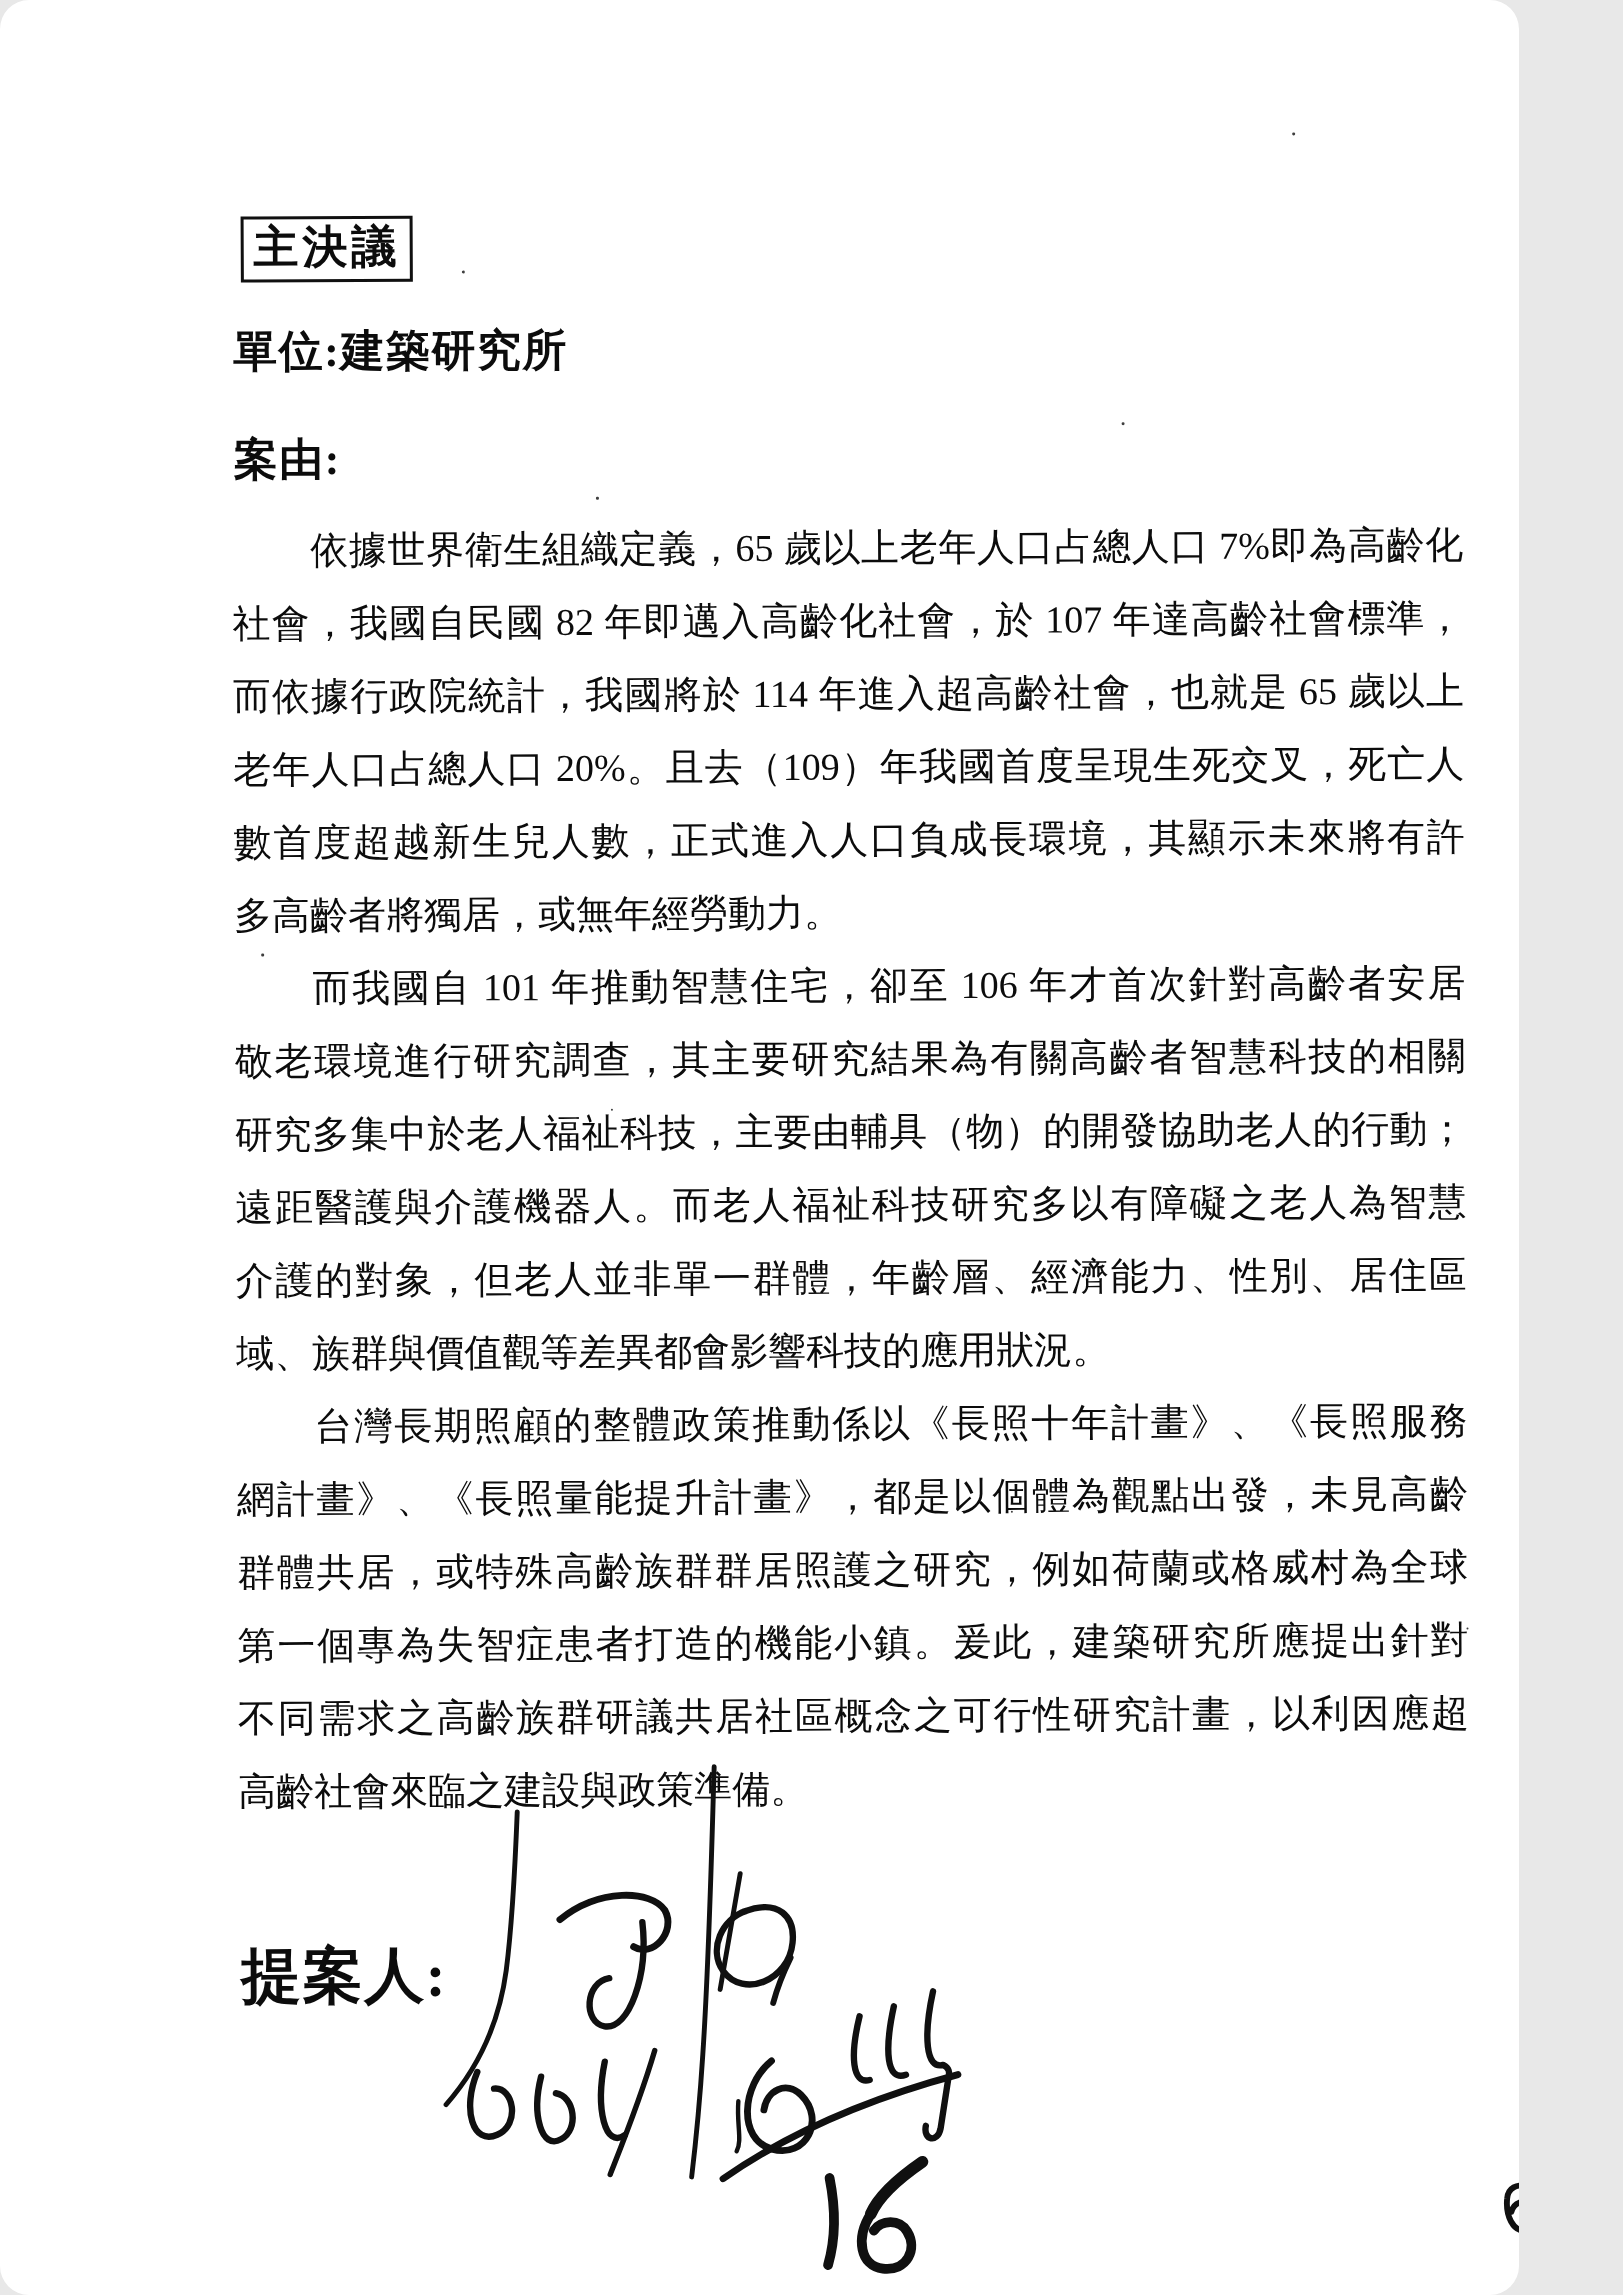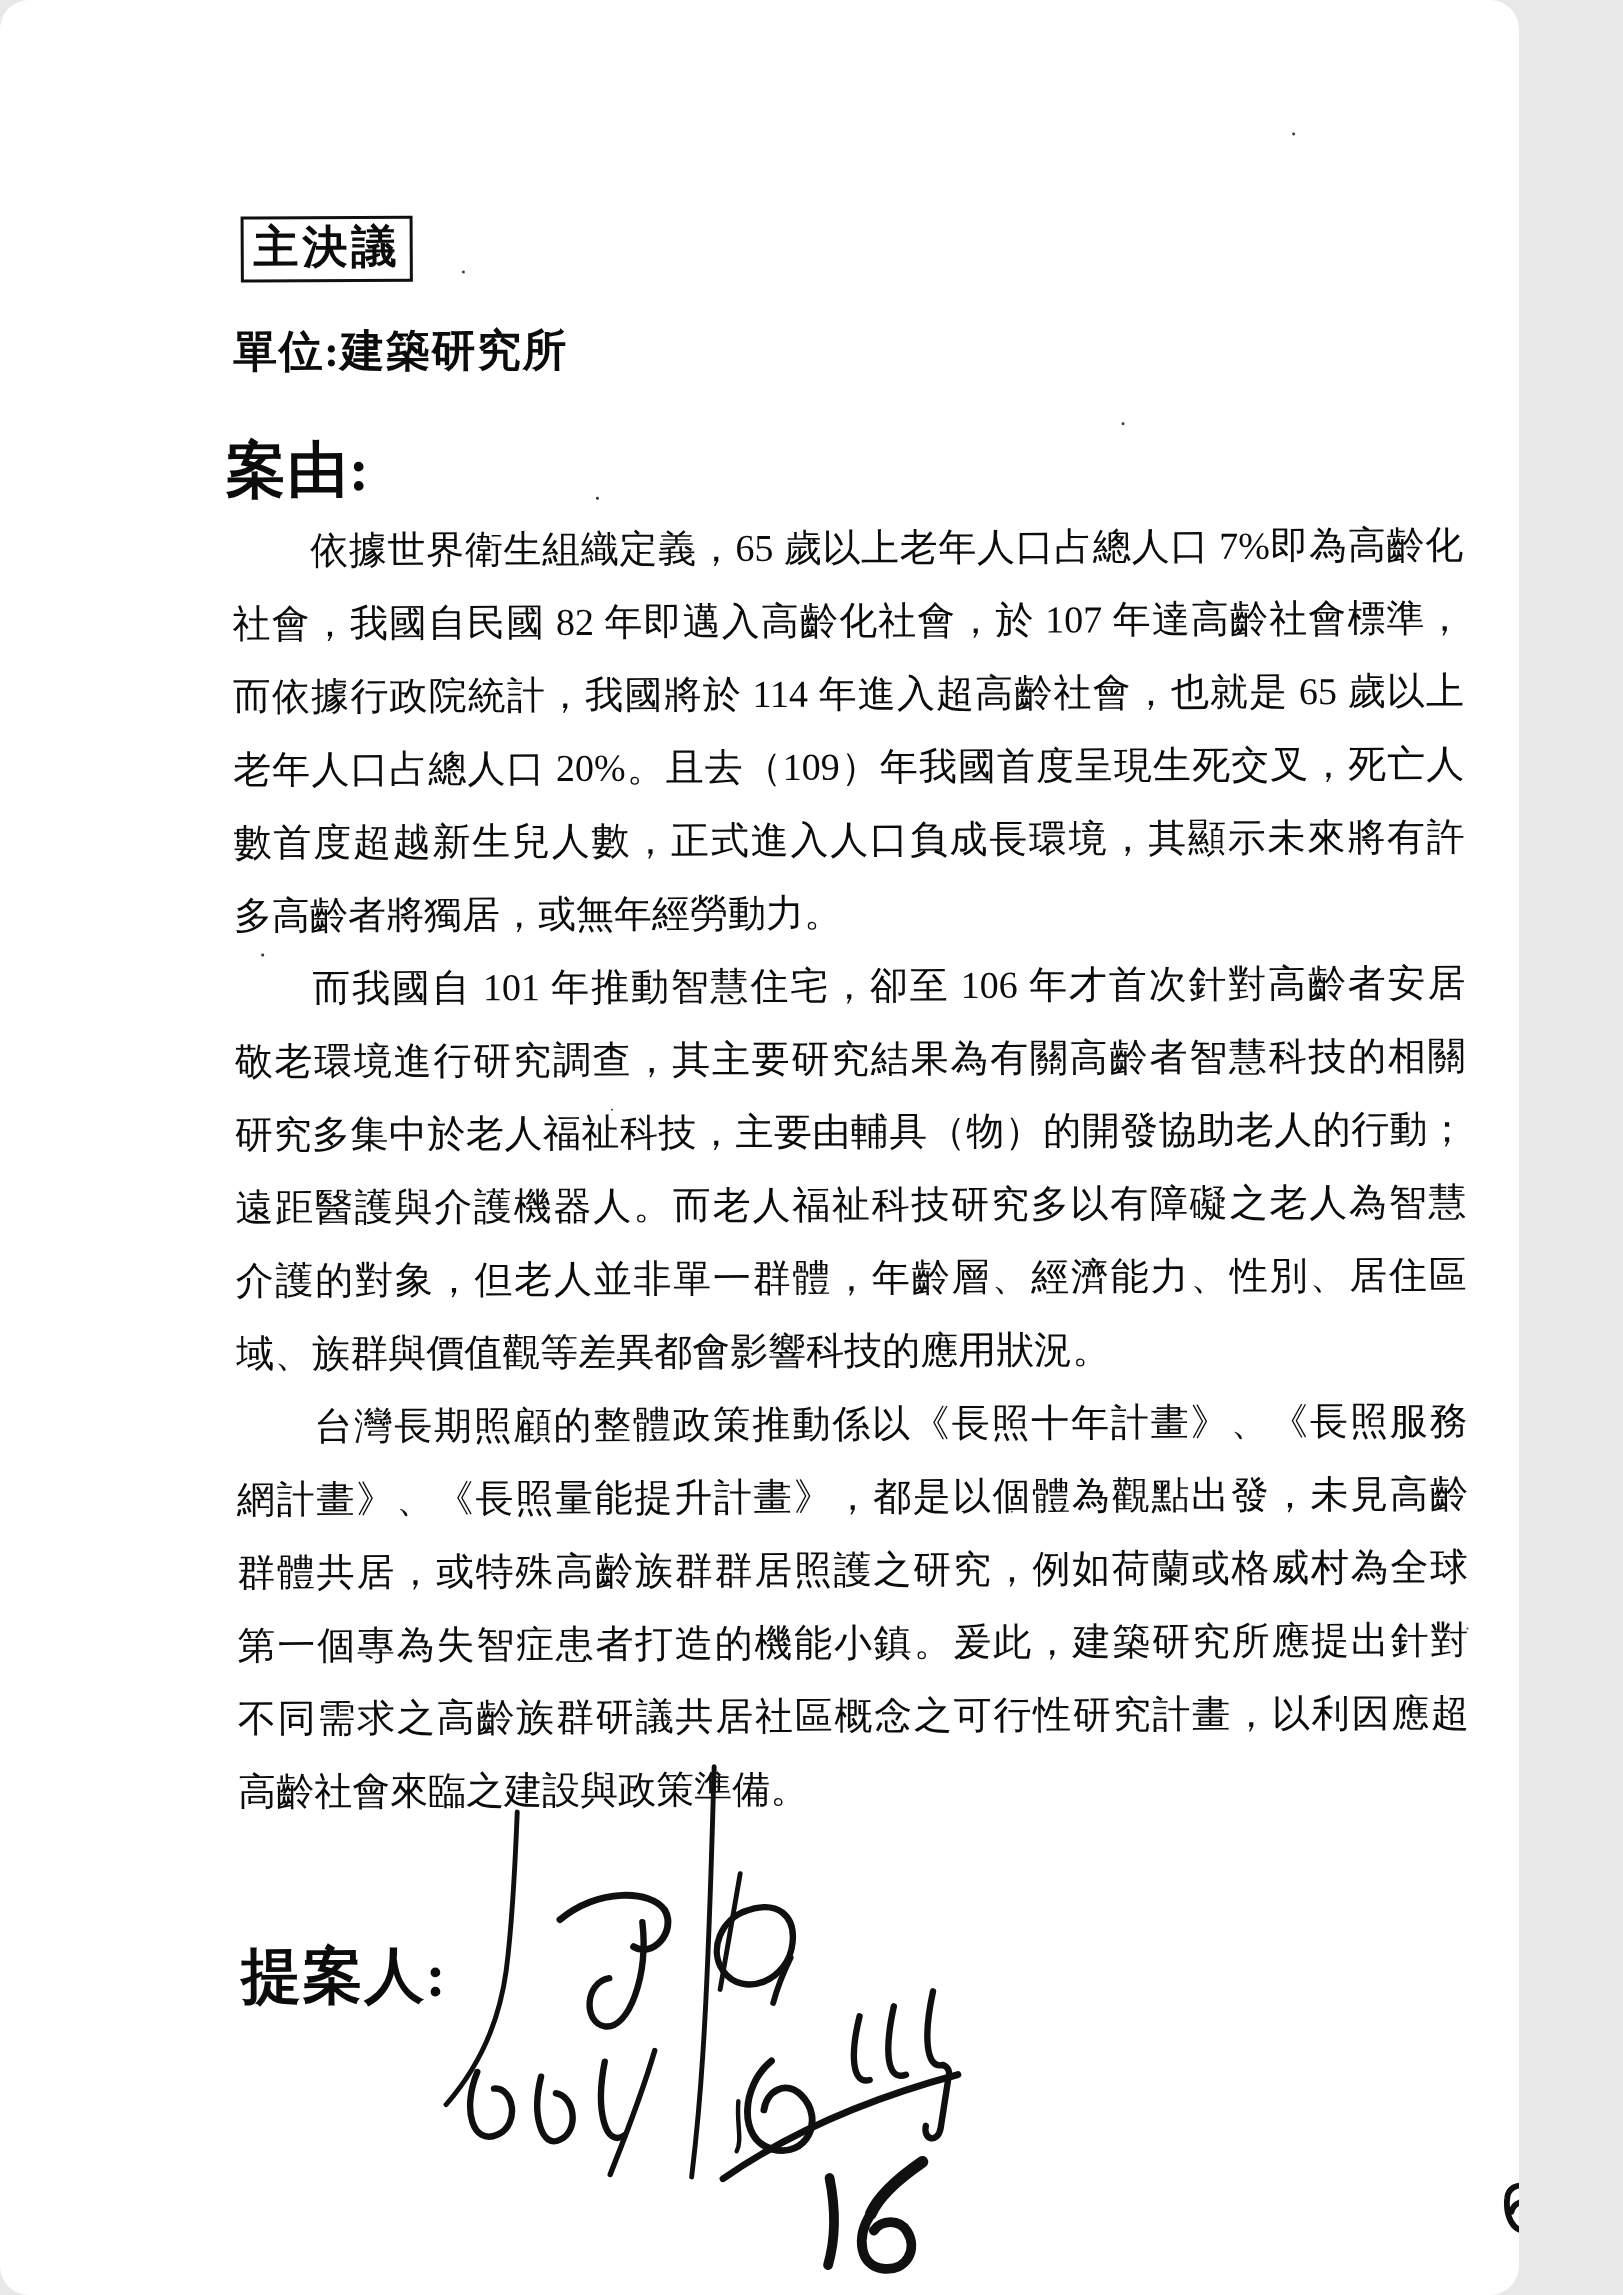--- a/index.html
+++ b/index.html
@@ -18,22 +18,22 @@
     position:absolute;left:244px;top:214px;
     border:3.4px solid #101010;
     padding:3.9px 9.8px 6.9px 9.8px;
     font-size:45px;font-weight:bold;line-height:1.1;letter-spacing:3.9px;
   }
   .unit-line{
     position:absolute;left:236px;top:320px;
     font-size:44px;font-weight:bold;letter-spacing:1.5px;white-space:nowrap;
   }
   .subject-line{
-    position:absolute;left:228px;top:428px;
-    font-size:60px;font-weight:bold;letter-spacing:1.5px;
+    position:absolute;left:236px;top:428px;
+    font-size:44px;font-weight:bold;letter-spacing:1.5px;
   }
   .textblock{
     position:absolute;left:234px;top:512px;width:1231px;
     font-size:38px;line-height:73px;
   }
   .bline{
     height:73px;
     text-align:justify;
     text-align-last:justify;
     white-space:nowrap;

